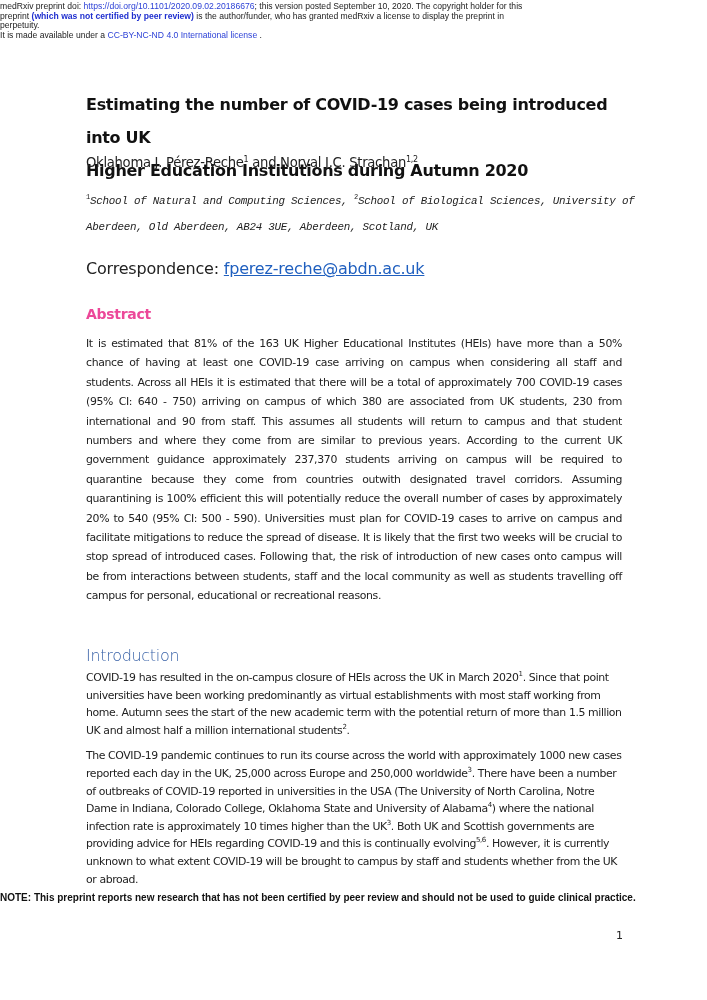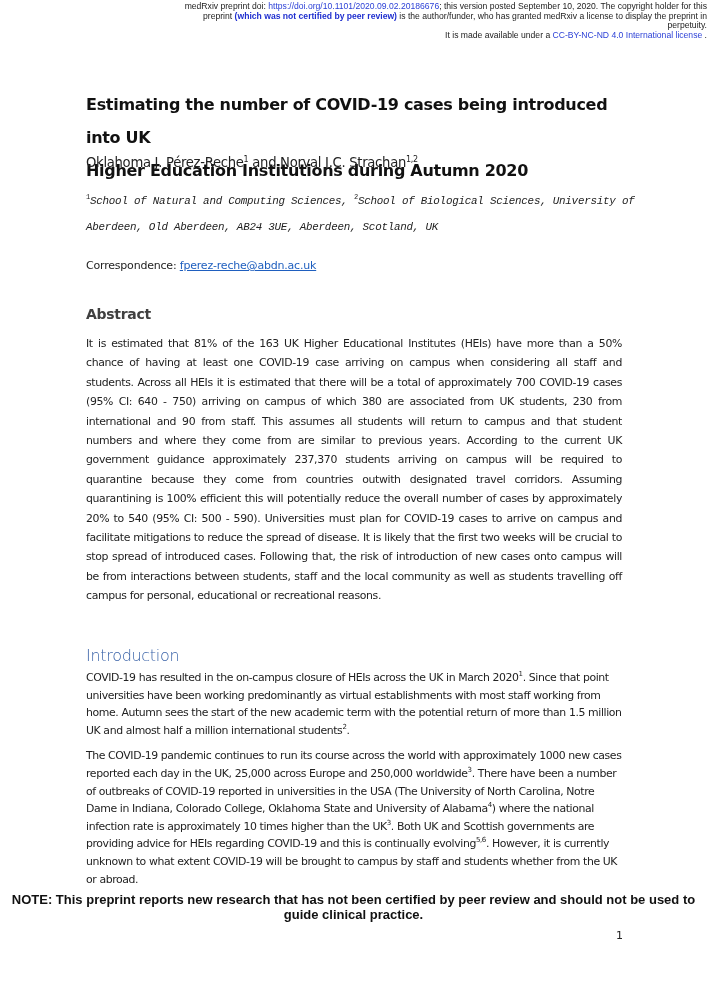--- a/index.html
+++ b/index.html
@@ -1,33 +1,33 @@
 <!DOCTYPE html>
 <html><head>
 <meta charset="utf-8">
 <style>
   html, body { margin:0; padding:0; background:#ffffff; }
   body { width:707px; height:1000px; position:relative; overflow:hidden; font-family:"Liberation Sans", sans-serif; color:#111; }
-  .header { position:absolute; top:2px; left:0; width:707px; text-align:right; font-family:"Liberation Sans", sans-serif; font-size:8.6px; line-height:9.6px; color:#222; }
+  .header { position:absolute; top:2px; left:0; width:707px; text-align:left; font-family:"Liberation Sans", sans-serif; font-size:8.6px; line-height:9.6px; color:#222; }
   .header a { color:#2a3fd6; text-decoration:none; }
   .header .bold-link { color:#1f2fcf; font-weight:bold;margin-top:24px; }
   .title { position:absolute; top:88px; left:86px; width:560px; font-family:"DejaVu Sans", sans-serif; font-weight:bold; font-size:16px; line-height:33px; color:#111; letter-spacing:-0.3px; }
   .authors { position:absolute; top:155px; left:86px; font-family:"DejaVu Sans", sans-serif; font-size:13.2px; color:#222; letter-spacing:-0.3px; }
   .authors sup { font-size:8px; }
   .affil { position:absolute; top:184px; left:86px; width:560px; font-family:Liberation Mono, monospace; font-style:italic; font-size:10.9px; line-height:26px; color:#222; letter-spacing:-0.25px; }
   .affil sup { font-size:7px; font-style:normal; }
-  .corr { position:absolute; top:259px; left:86px; font-family:"DejaVu Sans", sans-serif; font-size:11px; color:#222; letter-spacing:-0.2px; }
+  .corr { position:absolute; top:259px; left:86px; font-family:"DejaVu Sans", sans-serif; font-size:16px; color:#222; letter-spacing:-0.2px; }
   .corr a { color:#1f5fbf; text-decoration:underline; }
-  .h-abstract { position:absolute; top:306px; left:86px; font-family:"DejaVu Sans", sans-serif; font-weight:bold; font-size:14px; color:#404040; letter-spacing:-0.3px; }
+  .h-abstract { position:absolute; top:306px; left:86px; font-family:"DejaVu Sans", sans-serif; font-weight:bold; font-size:14px; color:#ec4899; letter-spacing:-0.3px; }
   .abstract { position:absolute; top:334px; left:86px; width:536px; font-family:"DejaVu Sans", sans-serif; font-size:10.9px; line-height:19.4px; text-align:justify; color:#222; letter-spacing:-0.35px; }
   .h-intro { position:absolute; top:646px; left:86px; font-family:"DejaVu Sans", sans-serif; font-size:16px; color:#3a63a8; letter-spacing:-0.3px; font-weight:300; }
   .intro { position:absolute; top:669px; left:86px; width:540px; font-family:"DejaVu Sans", sans-serif; font-size:10.9px; line-height:17.6px; color:#222; letter-spacing:-0.4px; }
   .intro p { margin:0 0 8px 0; }
   .intro sup { font-size:7px; line-height:0; }
-  .note { position:absolute; top:892px; left:0; width:707px; text-align:center; font-family:"Liberation Sans", sans-serif; font-weight:bold; font-size:13px; color:#111; }
+  .note { position:absolute; top:892px; left:0; width:707px; text-align:left; font-family:"Liberation Sans", sans-serif; font-weight:bold; font-size:10px; color:#111; }
   .page-num { position:absolute; top:929px; left:616px; font-family:"DejaVu Sans", sans-serif; font-size:11px; color:#222; }
 </style>
 </head>
 <body>
 
 <div class="header">
   <div><span>medRxiv preprint doi: </span><a>https://doi.org/10.1101/2020.09.02.20186676</a><span>; this version posted September 10, 2020. The copyright holder for this</span></div>
   <div><span>preprint </span><a class="bold-link">(which was not certified by peer review)</a><span> is the author/funder, who has granted medRxiv a license to display the preprint in</span></div>
   <div>perpetuity.</div>
   <div><span>It is made available under a </span><a>CC-BY-NC-ND 4.0 International license</a><span> .</span></div>

